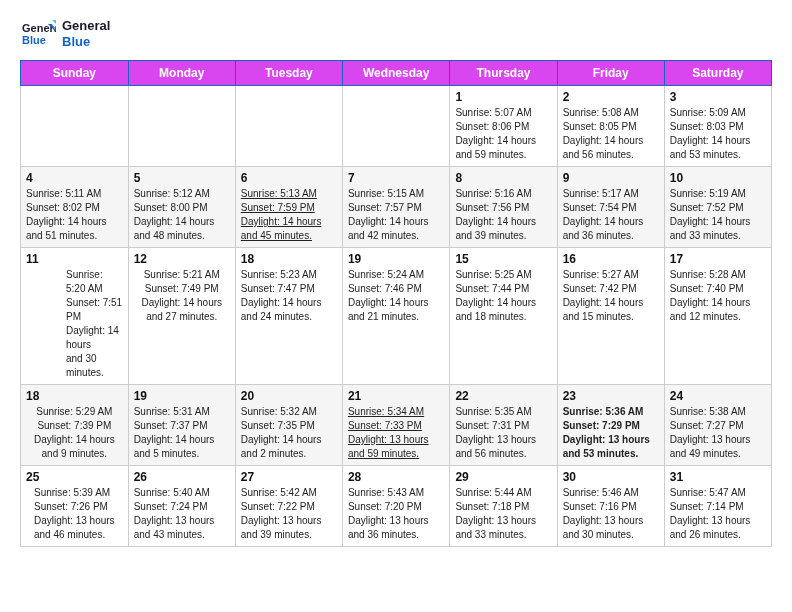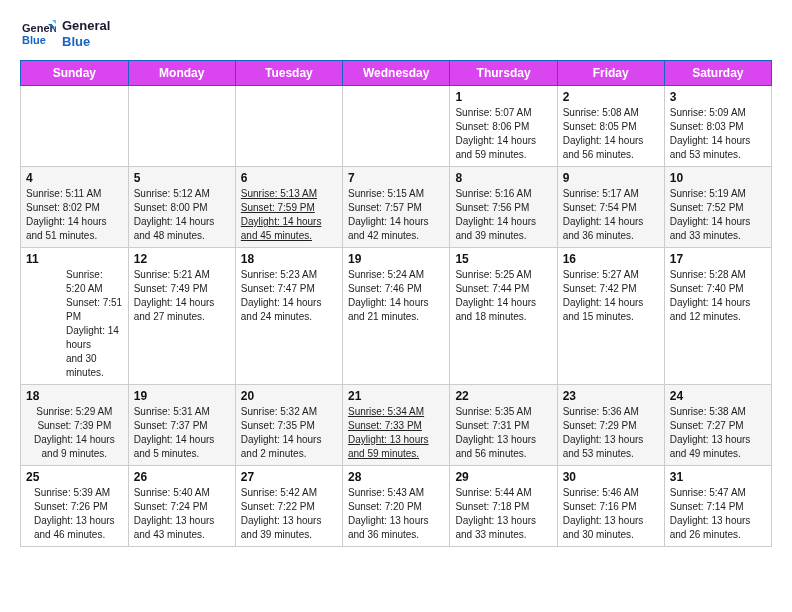--- a/index.html
+++ b/index.html
@@ -202,21 +202,21 @@
         <tr>
           <td>
             <div class="day-number">11</div>
             <div class="day-info" style="white-space: pre-line; margin-left: 40px;">Sunrise: 5:20 AM
 Sunset: 7:51 PM
 Daylight: 14 hours
 and 30 minutes.</div>
           </td>
           <td>
             <div class="day-number">12</div>
-            <div class="day-info" style="white-space: pre-line;">Sunrise: 5:21 AM
+            <div class="day-info" style="white-space: pre-line; text-align: center;">Sunrise: 5:21 AM
 Sunset: 7:49 PM
 Daylight: 14 hours
 and 27 minutes.</div>
           </td>
           <td>
             <div class="day-number">18</div>
             <div class="day-info" style="white-space: pre-line;">Sunrise: 5:23 AM
 Sunset: 7:47 PM
 Daylight: 14 hours
 and 24 minutes.</div>
@@ -281,21 +281,21 @@
           </td>
           <td>
             <div class="day-number">22</div>
             <div class="day-info" style="white-space: pre-line;">Sunrise: 5:35 AM
 Sunset: 7:31 PM
 Daylight: 13 hours
 and 56 minutes.</div>
           </td>
           <td>
             <div class="day-number">23</div>
-            <div class="day-info" style="white-space: pre-line;">Sunrise: 5:36 AM
+            <div class="day-info" style="white-space: pre-line; font-weight: bold;">Sunrise: 5:36 AM
 Sunset: 7:29 PM
 Daylight: 13 hours
 and 53 minutes.</div>
           </td>
           <td>
             <div class="day-number">24</div>
             <div class="day-info" style="white-space: pre-line;">Sunrise: 5:38 AM
 Sunset: 7:27 PM
 Daylight: 13 hours
 and 49 minutes.</div>

